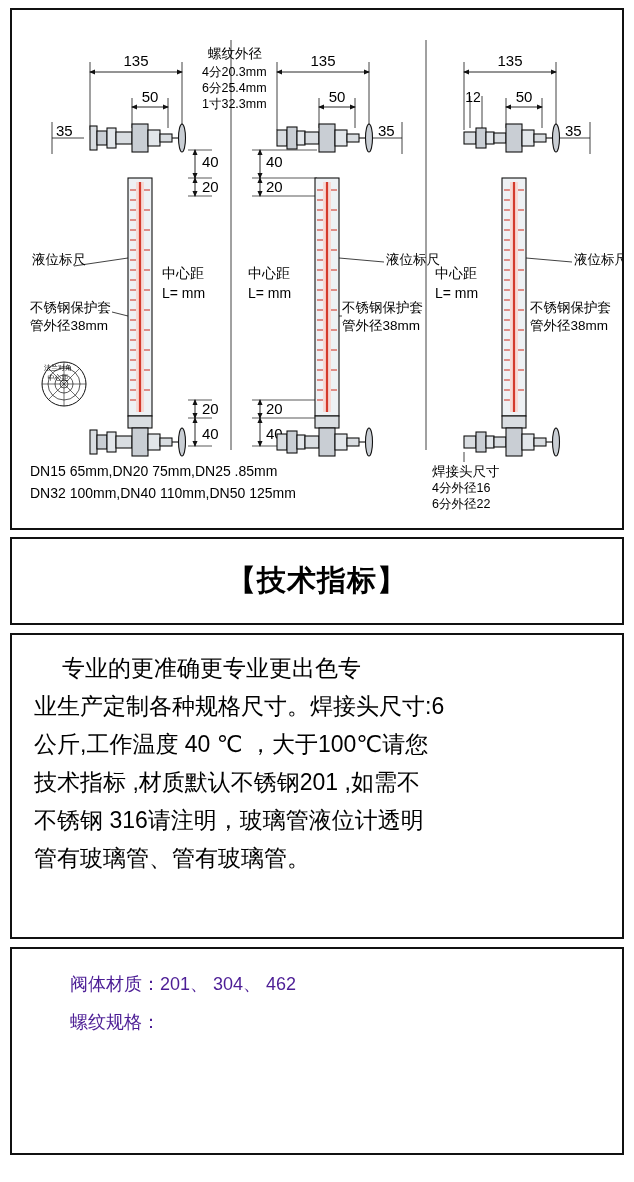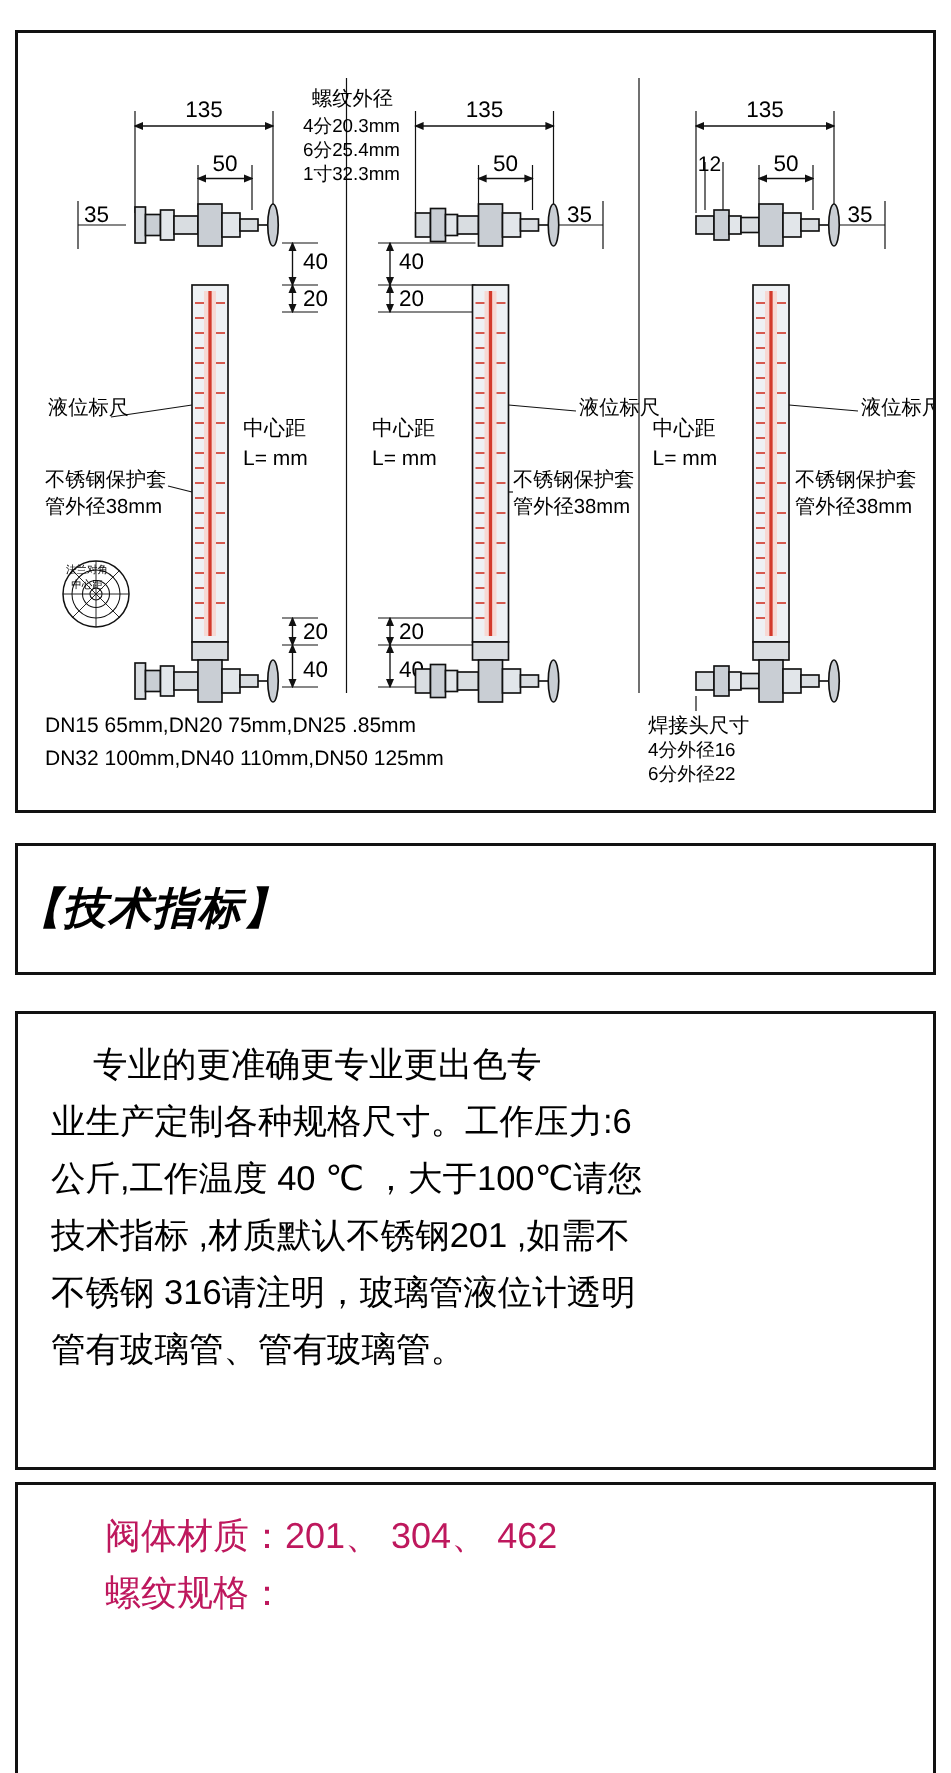--- a/index.html
+++ b/index.html
@@ -1,31 +1,31 @@
 <!DOCTYPE html>
 <html><head>
 <meta charset="utf-8">
 <style>
   html,body{margin:0;padding:0;background:#ffffff;}
   body{width:634px;height:1182px;font-family:"Liberation Sans","DejaVu Sans",sans-serif;color:#111;}
-  .page{width:634px;height:904px;position:relative;background:#fff;box-sizing:border-box;padding:20px 10px;}
+  .page{width:634px;height:904px;position:relative;background:#fff;box-sizing:border-box;padding:8px 10px;}
   .panel{border:2px solid #111;box-sizing:border-box;background:#fff;}
   
   #diagram-panel{height:522px;position:relative;overflow:hidden;}
   .svgwrap{position:absolute;inset:0;}
   
-  #title-panel{height:88px;margin-top:20px;display:flex;align-items:center;justify-content:flex-start;font-style:italic;}
+  #title-panel{height:88px;margin-top:7px;display:flex;align-items:center;justify-content:center;}
   .title-text{font-size:29px;font-weight:bold;letter-spacing:1px;color:#000;}
   
-  #desc-panel{height:306px;margin-top:24px;padding:14px 22px 10px 22px;box-sizing:border-box;}
+  #desc-panel{height:306px;margin-top:8px;padding:14px 22px 10px 22px;box-sizing:border-box;}
   .desc-line{font-size:23px;line-height:38px;color:#000;letter-spacing:0px;}
   .desc-line.first{text-indent:28px;}
   
   #spec-panel{height:208px;margin-top:8px;padding:16px 0 0 0;box-sizing:border-box;}
-  .spec-row{display:flex;font-size:24px;line-height:38px;color:#be185d;padding-left:58px;}
+  .spec-row{display:flex;font-size:18px;line-height:38px;color:#4c1d95;padding-left:58px;}
   .spec-label{white-space:nowrap;}
   .spec-value{white-space:nowrap;}
   .spec-row.cont{padding-left:58px;}
   .spec-indent{display:inline-block;width:116px;}
   text{font-family:"Liberation Sans","DejaVu Sans",sans-serif;}
 </style>
 </head>
 <body>
 
 <div class="page">
@@ -380,21 +380,21 @@
       <text x="18" y="488" font-size="14">DN32 100mm,DN40 110mm,DN50 125mm</text>
     </svg>
   </div>
 
   <div class="panel" id="title-panel">
     <div class="title-text">【技术指标】</div>
   </div>
 
   <div class="panel" id="desc-panel">
     <div class="desc-line first">专业的更准确更专业更出色专</div>
-    <div class="desc-line">业生产定制各种规格尺寸。工作压力:6</div>
+    <div class="desc-line">业生产定制各种规格尺寸。焊接头尺寸:6</div>
     <div class="desc-line">公斤,工作温度 40 ℃ ，大于100℃请您</div>
     <div class="desc-line">技术指标 ,材质默认不锈钢201 ,如需不</div>
     <div class="desc-line">不锈钢 316请注明，玻璃管液位计透明</div>
     <div class="desc-line">管有玻璃管、管有玻璃管。</div>
   </div>
 
   <div class="panel" id="spec-panel">
     <div class="spec-row">
       <span class="spec-label">阀体材质：</span>
       <span class="spec-value">201、  304、  462</span>

